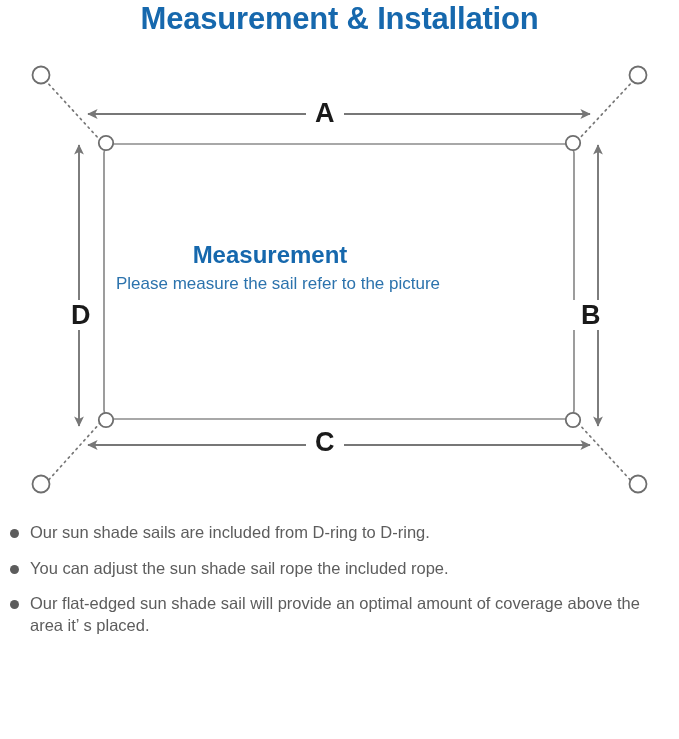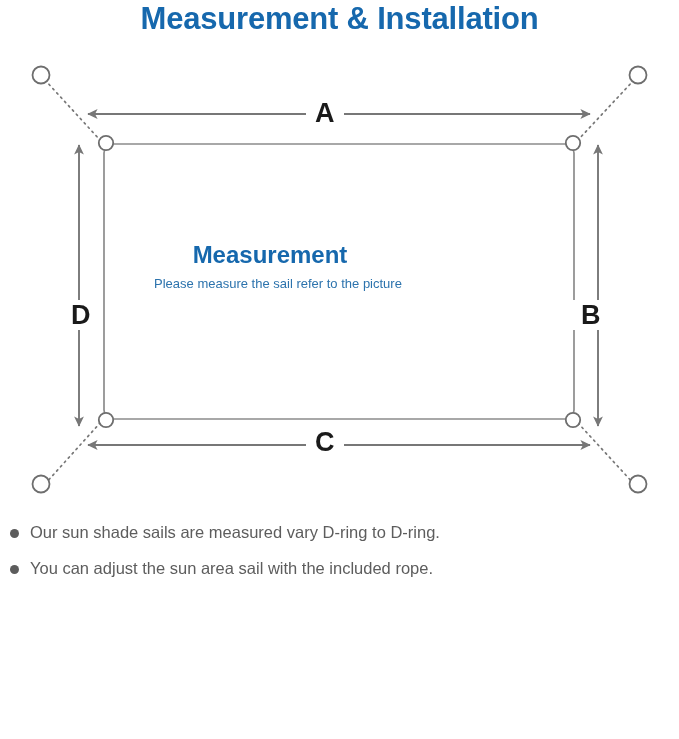--- a/index.html
+++ b/index.html
@@ -45,21 +45,21 @@
     text-align: center;
     pointer-events: none;
   }
   #center-title {
     font-size: 24px;
     font-weight: bold;
     color: #1668ad;
     line-height: 30px;
   }
   #center-sub {
-    font-size: 13px;
+    font-size: 17px;
     color: #2c73ad;
     line-height: 22px;
     margin-top: 3px;
     margin-left: 16px;
   }
 
   .dim-label {
     position: absolute;
     font-size: 27px;
     font-weight: bold;
@@ -159,19 +159,23 @@
 
   <div class="dim-label" id="label-A">A</div>
   <div class="dim-label" id="label-B">B</div>
   <div class="dim-label" id="label-C">C</div>
   <div class="dim-label" id="label-D">D</div>
 </div>
 
 <div id="notes">
   <div class="note-item">
     <div class="note-bullet"></div>
-    <div class="note-text">Our sun shade sails are measured vary D-ring to D-ring.</div>
+    <div class="note-text">Our sun shade sails are included from D-ring to D-ring.</div>
   </div>
   <div class="note-item">
     <div class="note-bullet"></div>
-    <div class="note-text">You can adjust the sun area sail with the included rope.</div>
+    <div class="note-text">You can adjust the sun shade sail rope the included rope.</div>
+  </div>
+  <div class="note-item">
+    <div class="note-bullet"></div>
+    <div class="note-text">Our flat-edged sun shade sail will provide an optimal amount of coverage above the area it’ s placed.</div>
   </div>
 </div>
 
 </body></html>

